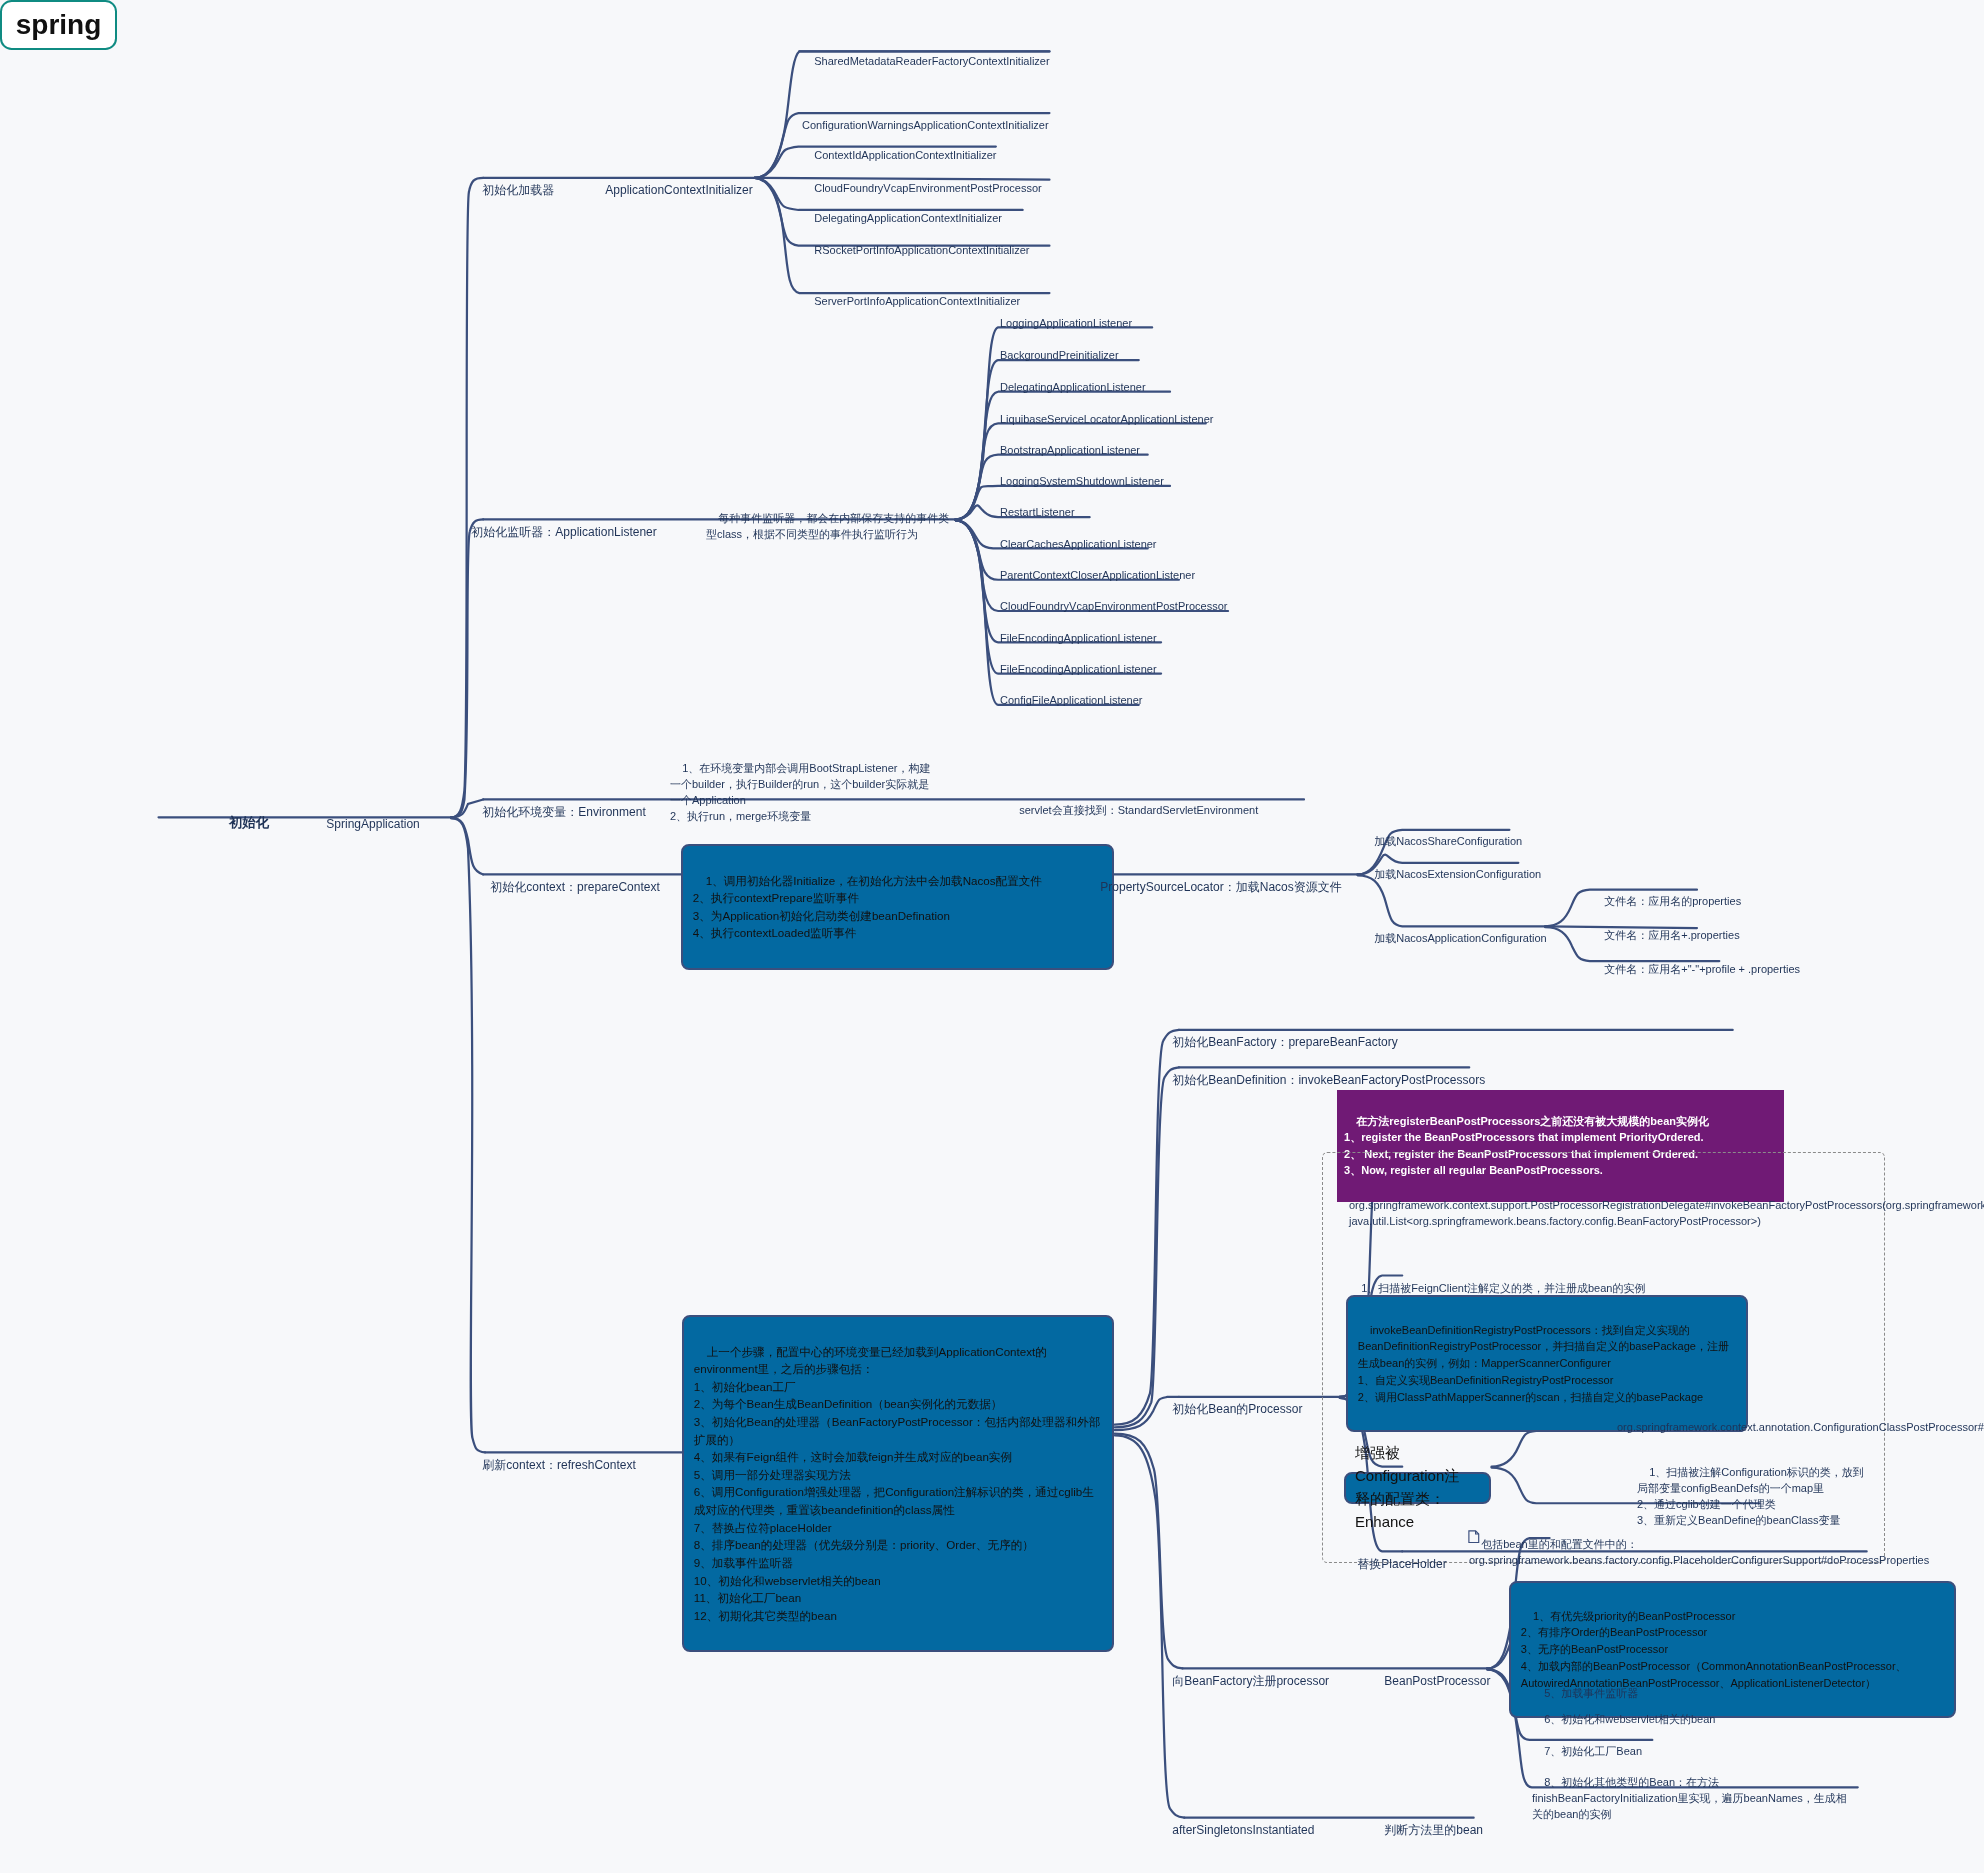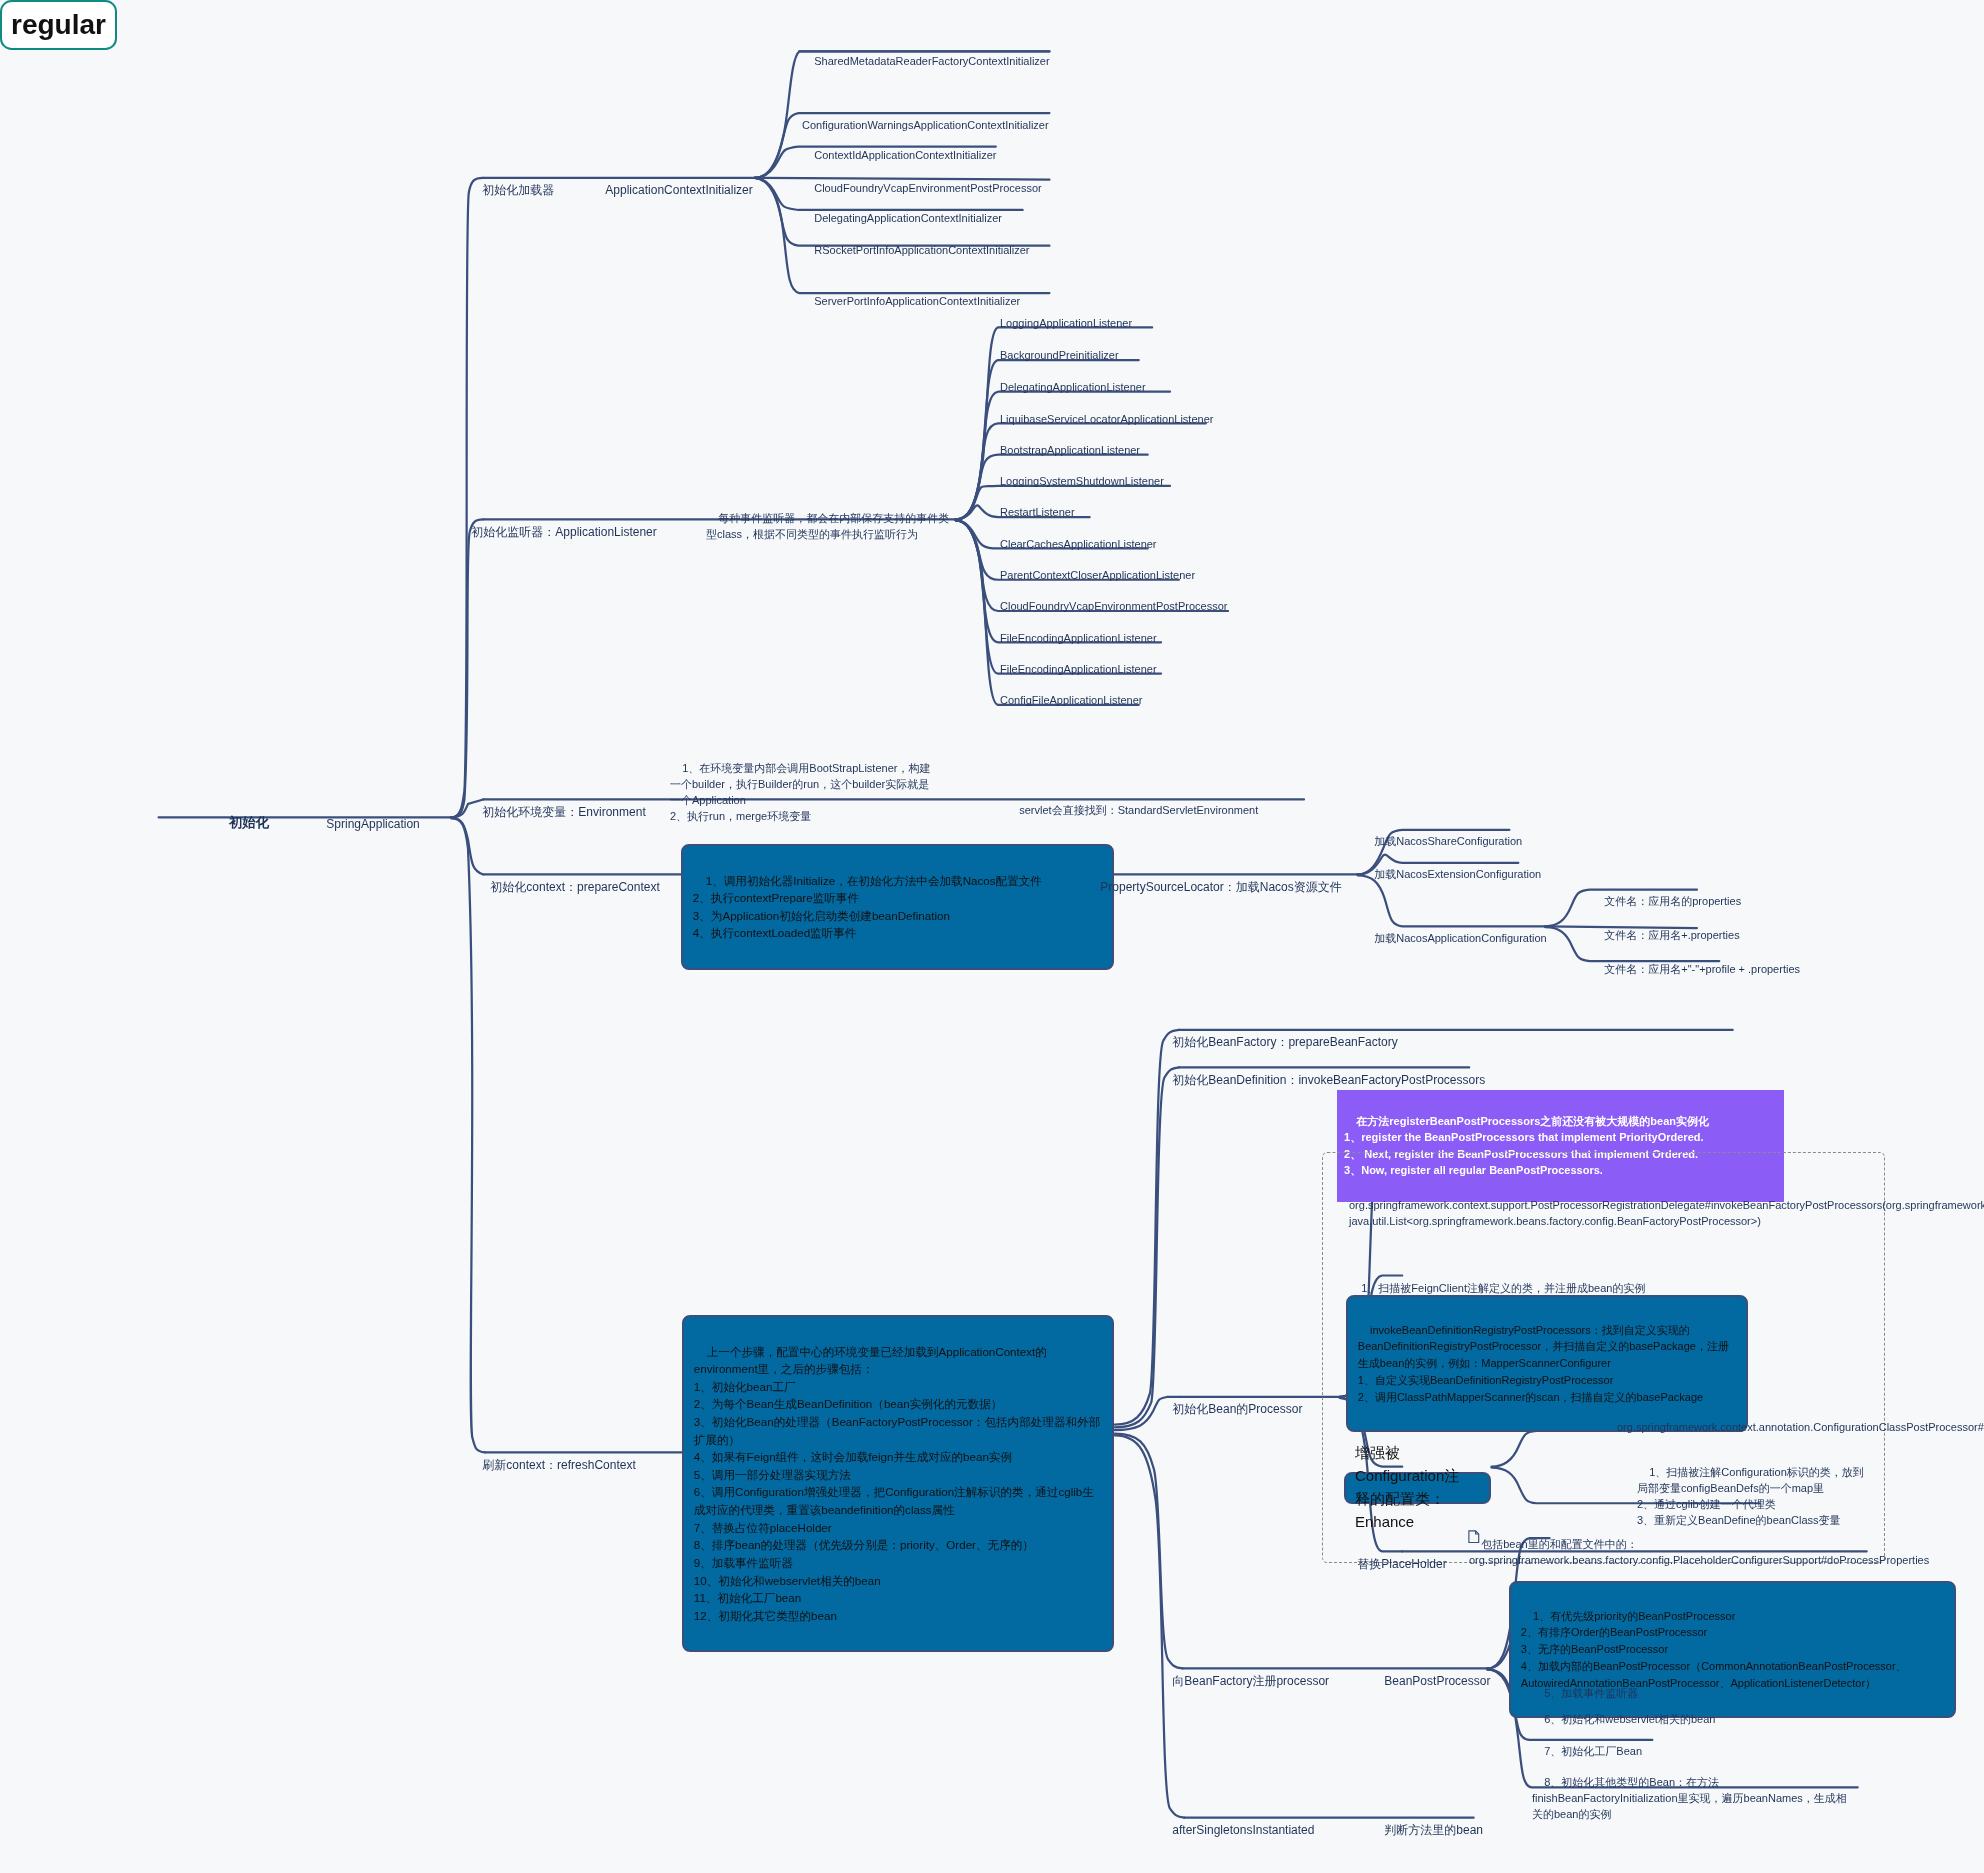--- a/index.html
+++ b/index.html
@@ -25,21 +25,21 @@
     font-family:"Liberation Sans","DejaVu Sans",sans-serif;
     box-sizing:border-box;
   }
   .yellow{
     background:#0369a1;border:2.2px solid #3b4f7d;border-radius:8px;
     padding:8px 9.8px;box-sizing:border-box;color:#111;
     font-size:11.6px;line-height:1.52;
   }
   .yellow.small{padding:5.4px 9px;display:flex;align-items:center;gap:6.3px;}
   .grayblock{
-    background:#8b5cf6;color:#fff;font-weight:bold;
+    background:#701a75;color:#fff;font-weight:bold;
     padding:6.3px 7.1px;box-sizing:border-box;
     font-size:11px;line-height:1.5;
   }
   .dashbox{
     border:1.8px dashed #8b8b8b;border-radius:5.4px;
     box-sizing:border-box;background:transparent;
   }
   .note-icon{
     width:11.6px;height:13.4px;flex:0 0 auto;display:inline-block;position:relative;
   }
@@ -131,21 +131,21 @@
       <path d="M2652 4070 L3300 4070"></path>
     </g>
 
     <g fill="none" stroke="#3b4f7d" stroke-width="5" stroke-linecap="round">
 
       <path d="M1790 115 L2350 115"></path>
     </g>
   </svg>
 
   <div id="root-node">
-    <span>regular</span>
+    <span>spring</span>
   </div>
 
   <div class="node topic" style="left:214px;top:794px;font-size:13.4px;font-weight:600;">
     <span>初始化</span>
   </div>
 
   <div class="node topic" style="left:313px;top:799px;">
     <span>SpringApplication</span>
   </div>
 

